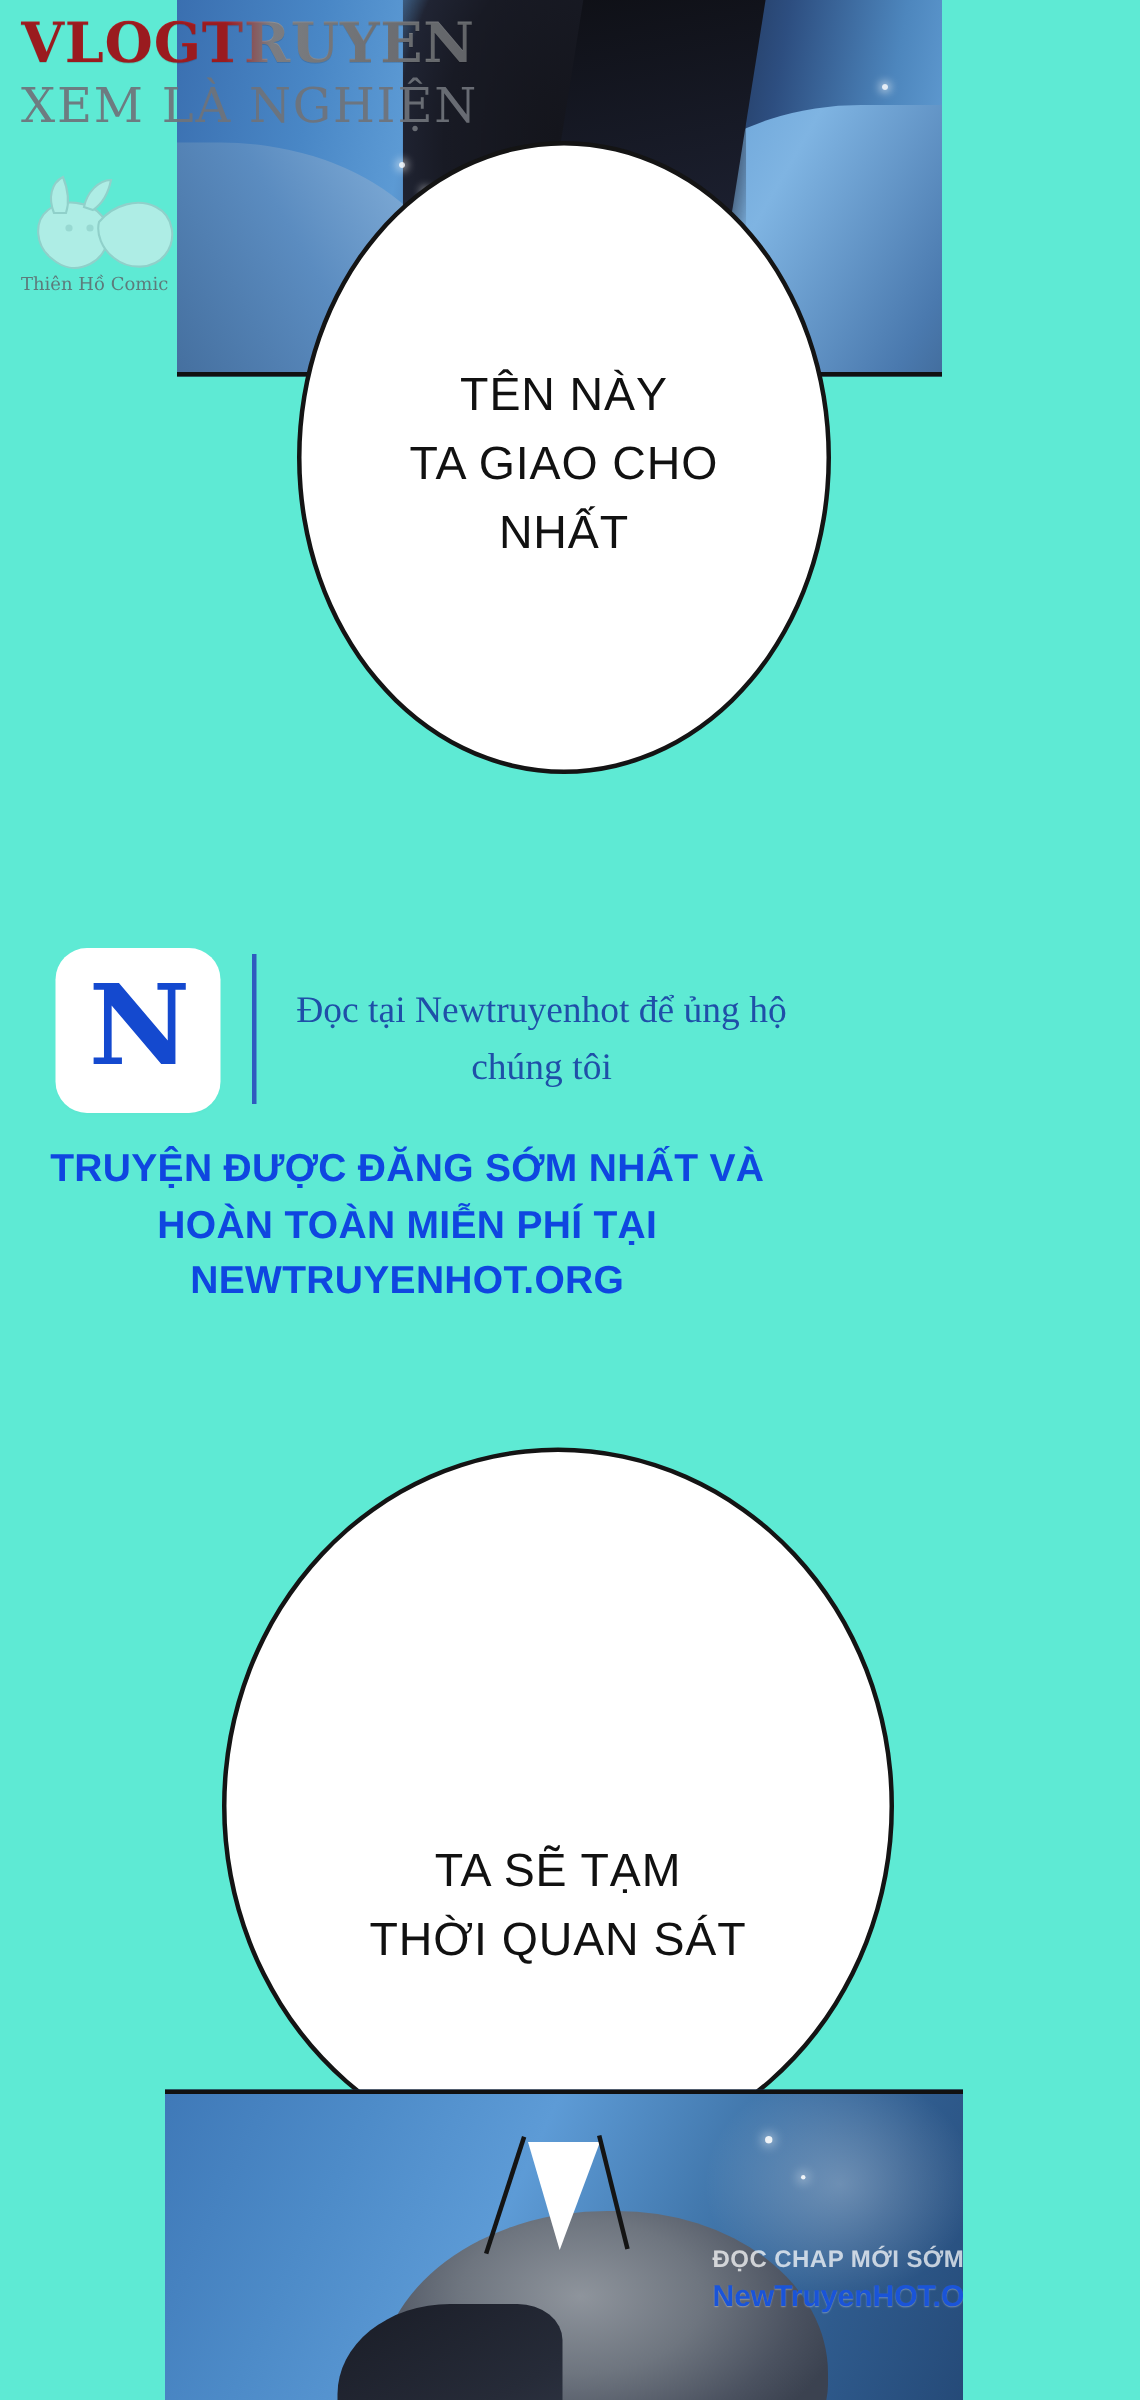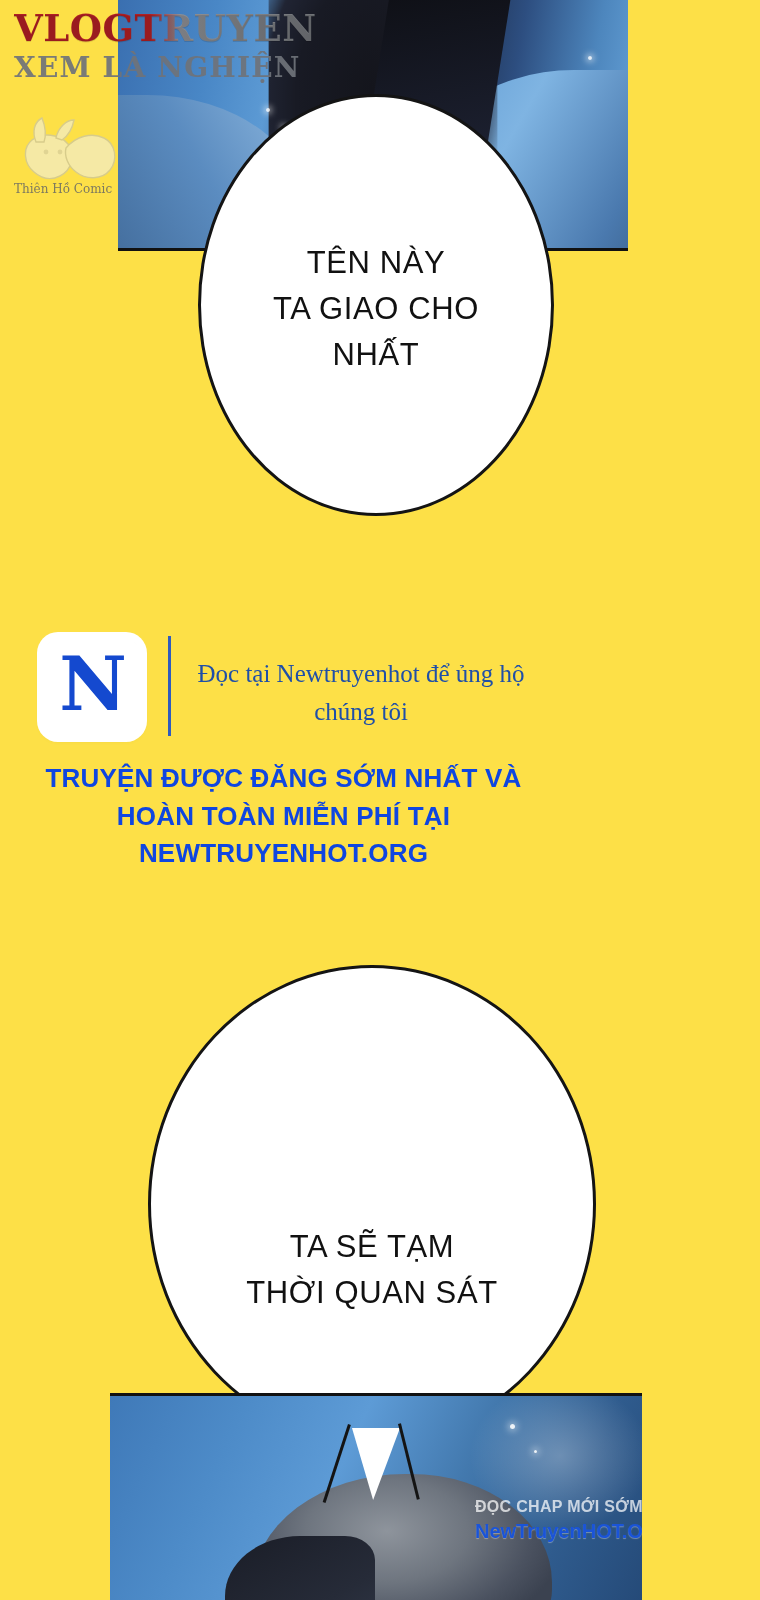--- a/index.html
+++ b/index.html
@@ -8,21 +8,21 @@
     background: #ffffff;
   }
   body {
     font-family: "Liberation Sans", sans-serif;
   }
   #page {
     position: relative;
     width: 760px;
     height: 1600px;
     overflow: hidden;
-    background: #fde047;
+    background: #5eead4;
   }
 
   
   .panel1 {
     position: absolute;
     left: 118px;
     top: 0;
     width: 510px;
     height: 248px;
     overflow: hidden;
@@ -170,22 +170,22 @@
     background: linear-gradient(90deg, #b01f24 0%, #b01f24 45%, #8d8f94 55%, #6f7276 100%);
     -webkit-background-clip: text;
     background-clip: text;
     color: transparent;
     text-shadow: 0 1px 0 rgba(0,0,0,0.12);
   }
   .wm-l2 {
     position: absolute;
     left: 6px;
     top: 47px;
-    font-size: 28px;
-    font-weight: 700;
+    font-size: 32px;
+    font-weight: 400;
     letter-spacing: 1.2px;
     font-family: "DejaVu Serif", serif;
     color: #6f737a;
     opacity: 0.92;
   }
   .wm-fox {
     position: absolute;
     left: 8px;
     top: 98px;
     width: 110px;
@@ -246,21 +246,21 @@
     top: 43px;
     width: 330px;
     text-align: center;
     color: #1f4fa8;
     font-family: Liberation Serif, serif;
     font-size: 25px;
     line-height: 1.5;
   }
   .promo-big {
     position: absolute;
-    left: 12px;
+    left: 0;
     top: 148px;
     width: 543px;
     text-align: center;
     color: #0f46e0;
     font-size: 26px;
     font-weight: 700;
     line-height: 1.45;
     letter-spacing: 0.2px;
   }
 

